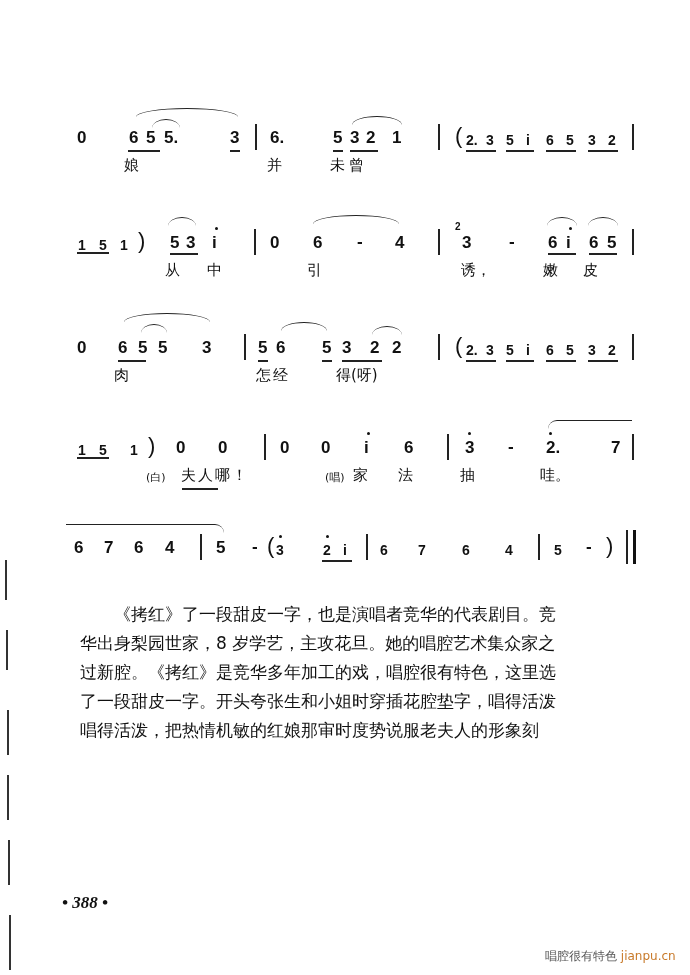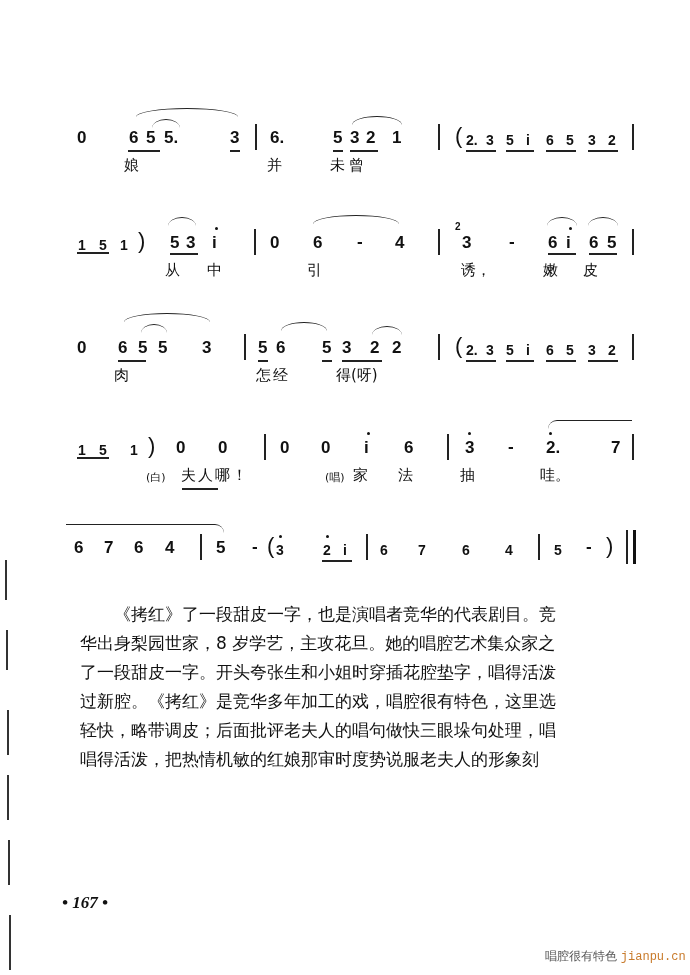--- a/index.html
+++ b/index.html
@@ -32,21 +32,21 @@
     font-family:"DejaVu Sans", sans-serif; font-size:17px; line-height:29px; color:#111;
   }
   .prose p { margin:0; text-indent:0; }
   .page-number {
     position:absolute; left:62px; top:893px; font-family:"Liberation Serif", serif;
     font-style:italic; font-size:17px; font-weight:bold;
   }
   .watermark {
     position:absolute; left:545px; top:948px; font-family:"DejaVu Sans", sans-serif; font-size:12px; color:#555;
   }
-  .watermark .site { color:#c87a2a;font-family:Liberation Mono, monospace; }
+  .watermark .site { color:#c87a2a; }
 </style>
 </head>
 <body>
 
 <div class="margin-rule">
   <span style="top:0;height:40px"></span>
   <span style="top:70px;height:40px;left:1px"></span>
   <span style="top:150px;height:45px;left:2px"></span>
   <span style="top:215px;height:45px;left:2px"></span>
   <span style="top:280px;height:45px;left:3px"></span>
@@ -230,24 +230,23 @@
   <div class="bar" style="left:538px"></div>
   <span class="note small" style="left:554px">5</span>
   <span class="dash" style="left:586px">-</span>
   <span class="paren" style="left:606px">)</span>
   <div class="bar dbl" style="left:626px"></div>
 </div>
 
 <div class="prose">
   <p style="margin-left:-4px">　　《拷红》了一段甜皮一字，也是演唱者竞华的代表剧目。竞</p>
   <p style="margin-left:-4px">华出身梨园世家，8 岁学艺，主攻花旦。她的唱腔艺术集众家之</p>
+  <p style="margin-left:-4px">过新腔。《拷红》是竞华多年加工的戏，唱腔很有特色，这里选</p>
   <p style="margin-left:-4px">了一段甜皮一字。开头夸张生和小姐时穿插花腔垫字，唱得活泼</p>
-  <p style="margin-left:-4px">过新腔。《拷红》是竞华多年加工的戏，唱腔很有特色，这里选</p>
-  <p style="margin-left:-4px">轻快，略带调皮；后面批评老夫人的唱句做快三眼垛句处理，唱</p>
   <p style="margin-left:-4px">唱得活泼，把热情机敏的红娘那审时度势说服老夫人的形象刻</p>
 </div>
 
-<div class="page-number">• 167 •</div>
+<div class="page-number">• 388 •</div>
 
 <div class="watermark">
   <span>唱腔很有特色</span>
   <span class="site">jianpu.cn</span>
 </div>
 
 </body></html>

